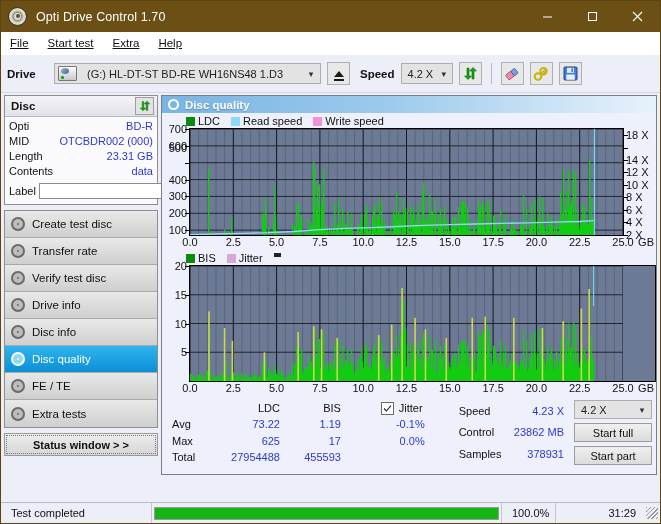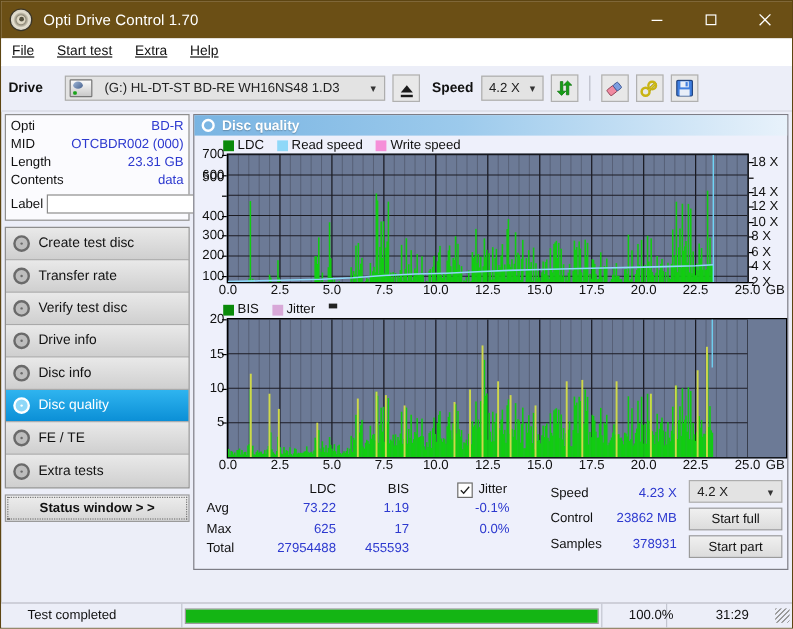--- a/index.html
+++ b/index.html
@@ -155,21 +155,21 @@
   .btn{
     background:linear-gradient(#f0f0f0,#dcdcdc);border:1px solid #9b9b9b;
     font-size:11px;color:#111;display:flex;align-items:center;justify-content:center;
     height:21px;box-sizing:border-box;
   }
   
   .statusbar{
     position:absolute;left:0;right:0;bottom:0;height:20px;background:#eceef8;
     border-top:1px solid #b9bbc6;display:flex;align-items:center;font-size:11px;color:#111;
   }
-  .sb-cell{padding:0 22px;height:20px;display:flex;align-items:center;box-sizing:border-box;}
+  .sb-cell{padding:0 10px;height:20px;display:flex;align-items:center;box-sizing:border-box;}
   .sb-prog{flex:1;height:20px;display:flex;align-items:center;padding:0 2px;box-sizing:border-box;
     border-left:1px solid #c3c5d0;border-right:1px solid #c3c5d0;}
   .progbar{flex:1;height:13px;background:#ffffff;border:1px solid #9a9a9a;box-sizing:border-box;}
   .progfill{height:100%;background:#14b514;}
   .sb-pct{width:54px;justify-content:flex-start;border-right:1px solid #c3c5d0;}
   .sb-time{width:90px;justify-content:flex-end;}
   .grip{width:12px;height:12px;margin-left:auto;margin-right:2px;
     background:repeating-linear-gradient(135deg,#9a9a9a 0 1px,transparent 1px 3px);}
 </style>
 </head>
@@ -252,20 +252,29 @@
         <rect x="3.3" y="8.5" width="8.4" height="5.3" fill="#e8eef8"></rect>
       </svg>
     </div>
   </div>
 
   <div class="body-wrap">
 
     <div class="left-col">
 
       <div class="disc-panel">
+        <div class="disc-head">
+          <span class="dh-t">Disc</span>
+          <span class="dh-btn">
+            <svg width="12" height="12" viewBox="0 0 15 15">
+              <path d="M4 2 L4 10 L1.5 10 L5 13.5 L8.5 10 L6 10 L6 2 Z" fill="#13a013" stroke="#0a6e0a" stroke-width=".6"></path>
+              <path d="M11 13 L11 5 L13.5 5 L10 1.5 L6.5 5 L9 5 L9 13 Z" fill="#13a013" stroke="#0a6e0a" stroke-width=".6"></path>
+            </svg>
+          </span>
+        </div>
         <div class="disc-rows">
           <div class="drow">
             <span class="k">Opti</span>
             <span class="v">BD-R</span>
           </div>
           <div class="drow">
             <span class="k">MID</span>
             <span class="v">OTCBDR002 (000)</span>
           </div>
           <div class="drow">

